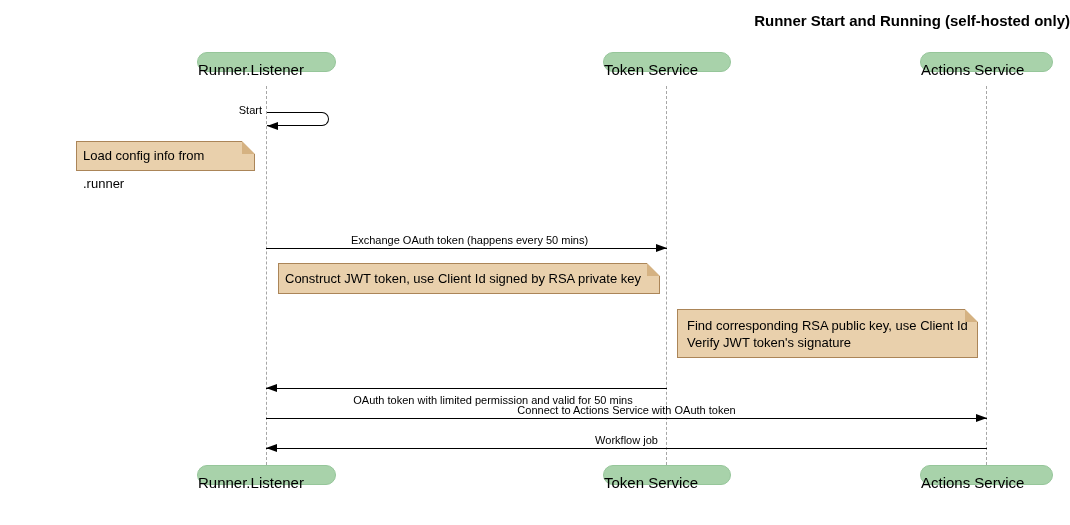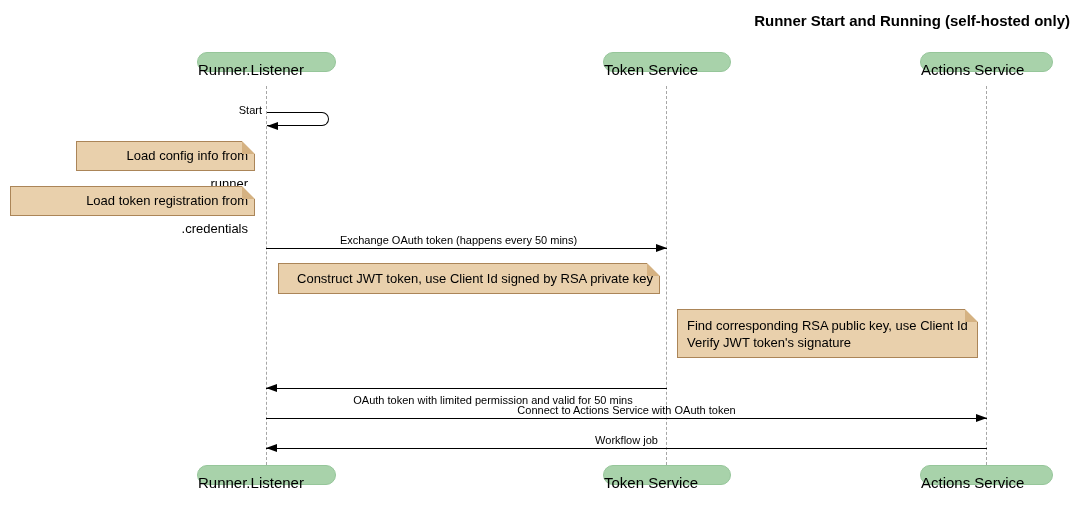--- a/index.html
+++ b/index.html
@@ -19,21 +19,21 @@
     position:absolute; height:20px; line-height:34px;
     background:var(--actor-fill, #a8d2aa);
     border:1px solid var(--actor-border, #96c69a);
     border-radius:12px; box-sizing:border-box;
     font-size:15px;
   }
   .note {
     position:absolute; box-sizing:border-box;
     background:var(--note-fill, #e9d0ac);
     border:1px solid var(--note-border, #ab8558);
-    font-size:13px; text-align:right;
+    font-size:13px; text-align:left;
   }
   .note::before {
     content:""; position:absolute; top:-1px; right:-1px;
     width:0; height:0; border-style:solid;
     border-width:0 13px 13px 0;
     border-color:#ffffff #ffffff var(--note-fold, #d5b282) transparent;
   }
   .note.multiline { text-align:left; white-space:pre-line; padding:7px 9px; line-height:17px; }
   .note.single { padding:0 6px; }
   .msg-label { position:absolute; font-size:11px; line-height:14px; text-align:center; }
@@ -68,23 +68,22 @@
 
   <div class="actor" style="left:197px; top:52px; width:139px">Runner.Listener</div>
   <div class="actor" style="left:603px; top:52px; width:128px">Token Service</div>
   <div class="actor" style="left:920px; top:52px; width:133px">Actions Service</div>
 
   <div class="msg-label start-label">Start</div>
   <div class="self-loop"></div>
   <div class="arrow-left" style="left:267px; top:122px"></div>
 
   <div class="note single" style="left:76px; top:141px; width:179px; height:30px; line-height:28px">Load config info from .runner</div>
-  <div class="note single" style="left:10px; top:186px; width:245px; height:30px; line-height:28px">Load token registration from .credentials</div>
 
-  <div class="msg-label" style="left:258px; top:233px; width:401px">Exchange OAuth token (happens every 50 mins)</div>
+  <div class="msg-label" style="left:269px; top:233px; width:401px">Exchange OAuth token (happens every 50 mins)</div>
   <div class="msg-line" style="left:266px; top:248px; width:401px"></div>
   <div class="arrow-right" style="left:656px; top:244px"></div>
 
   <div class="note single" style="left:278px; top:263px; width:382px; height:31px; line-height:29px">Construct JWT token, use Client Id signed by RSA private key</div>
 
   <div class="note multiline" style="left:677px; top:309px; width:301px; height:49px">Find corresponding RSA public key, use Client Id
 Verify JWT token's signature</div>
 
   <div class="msg-label" style="left:266px; top:393px; width:454px">OAuth token with limited permission and valid for 50 mins</div>
   <div class="msg-line" style="left:266px; top:388px; width:401px"></div>

